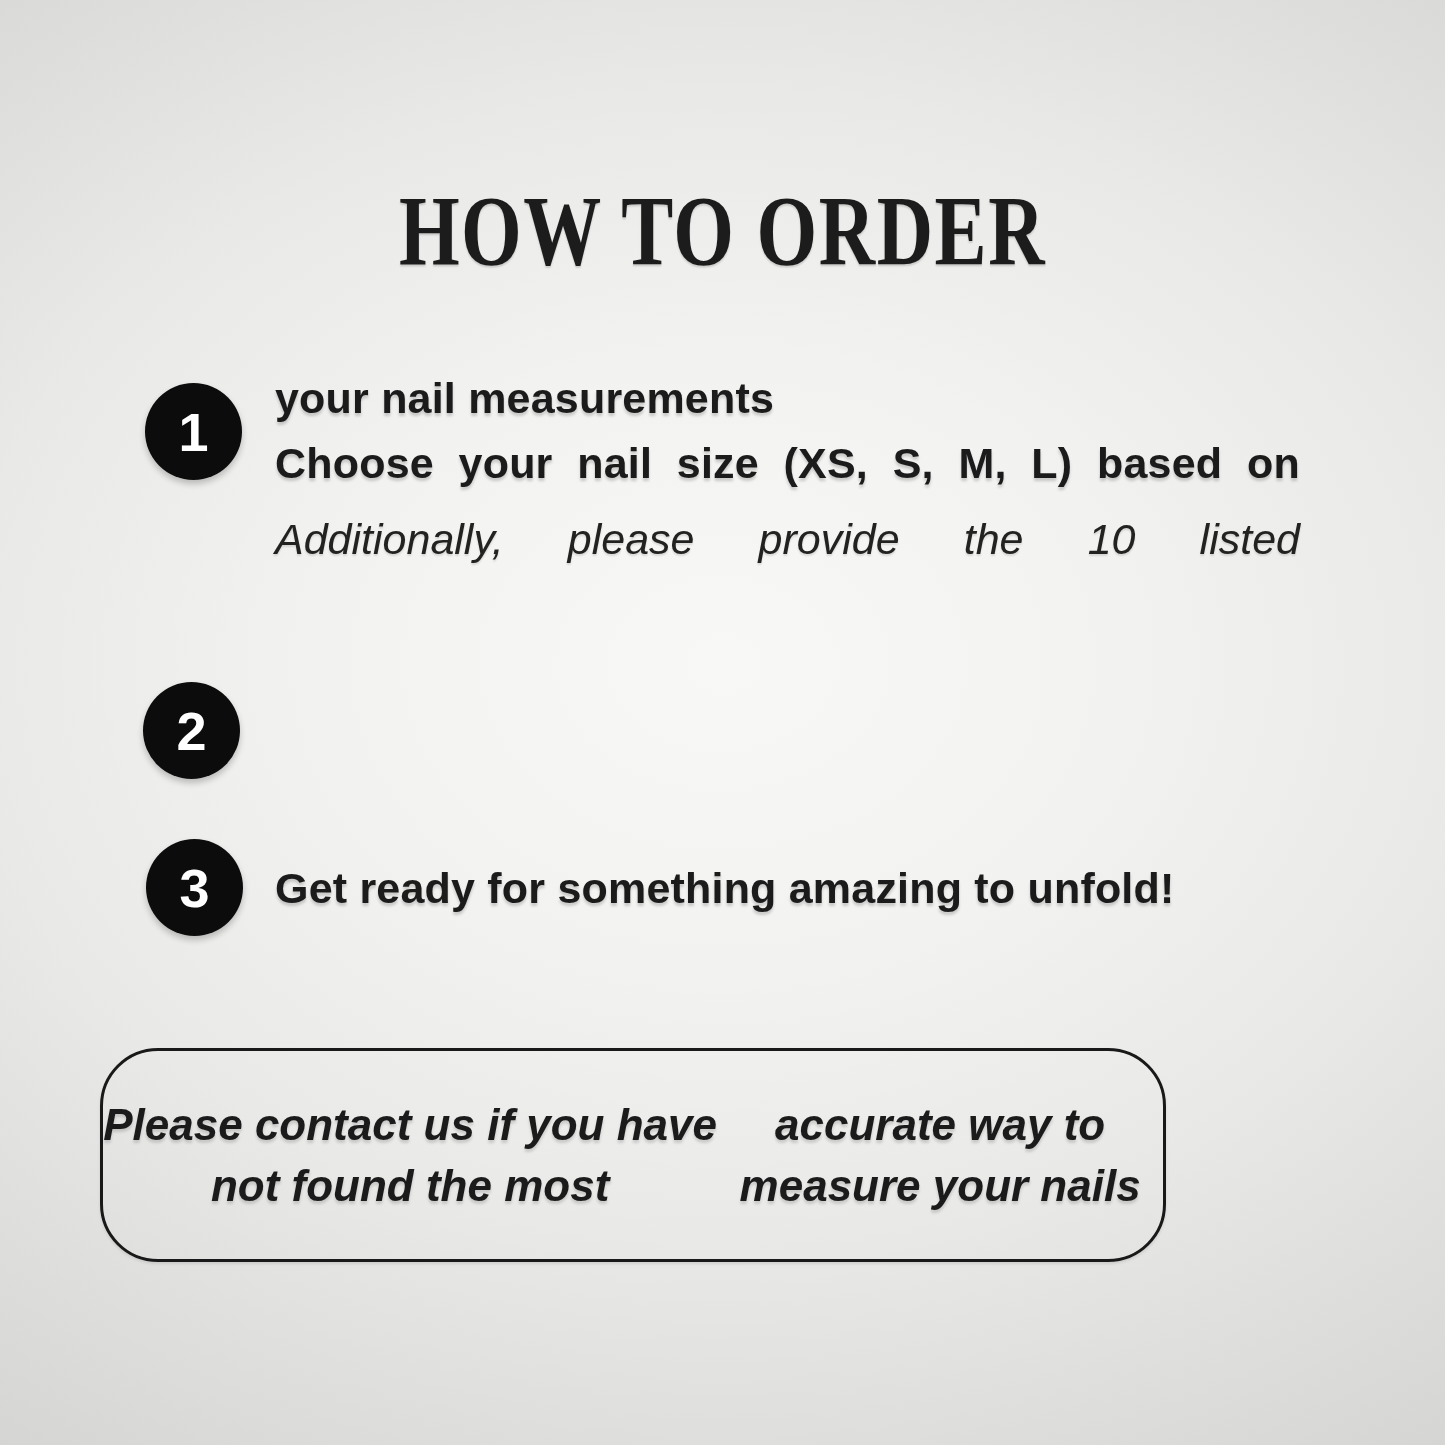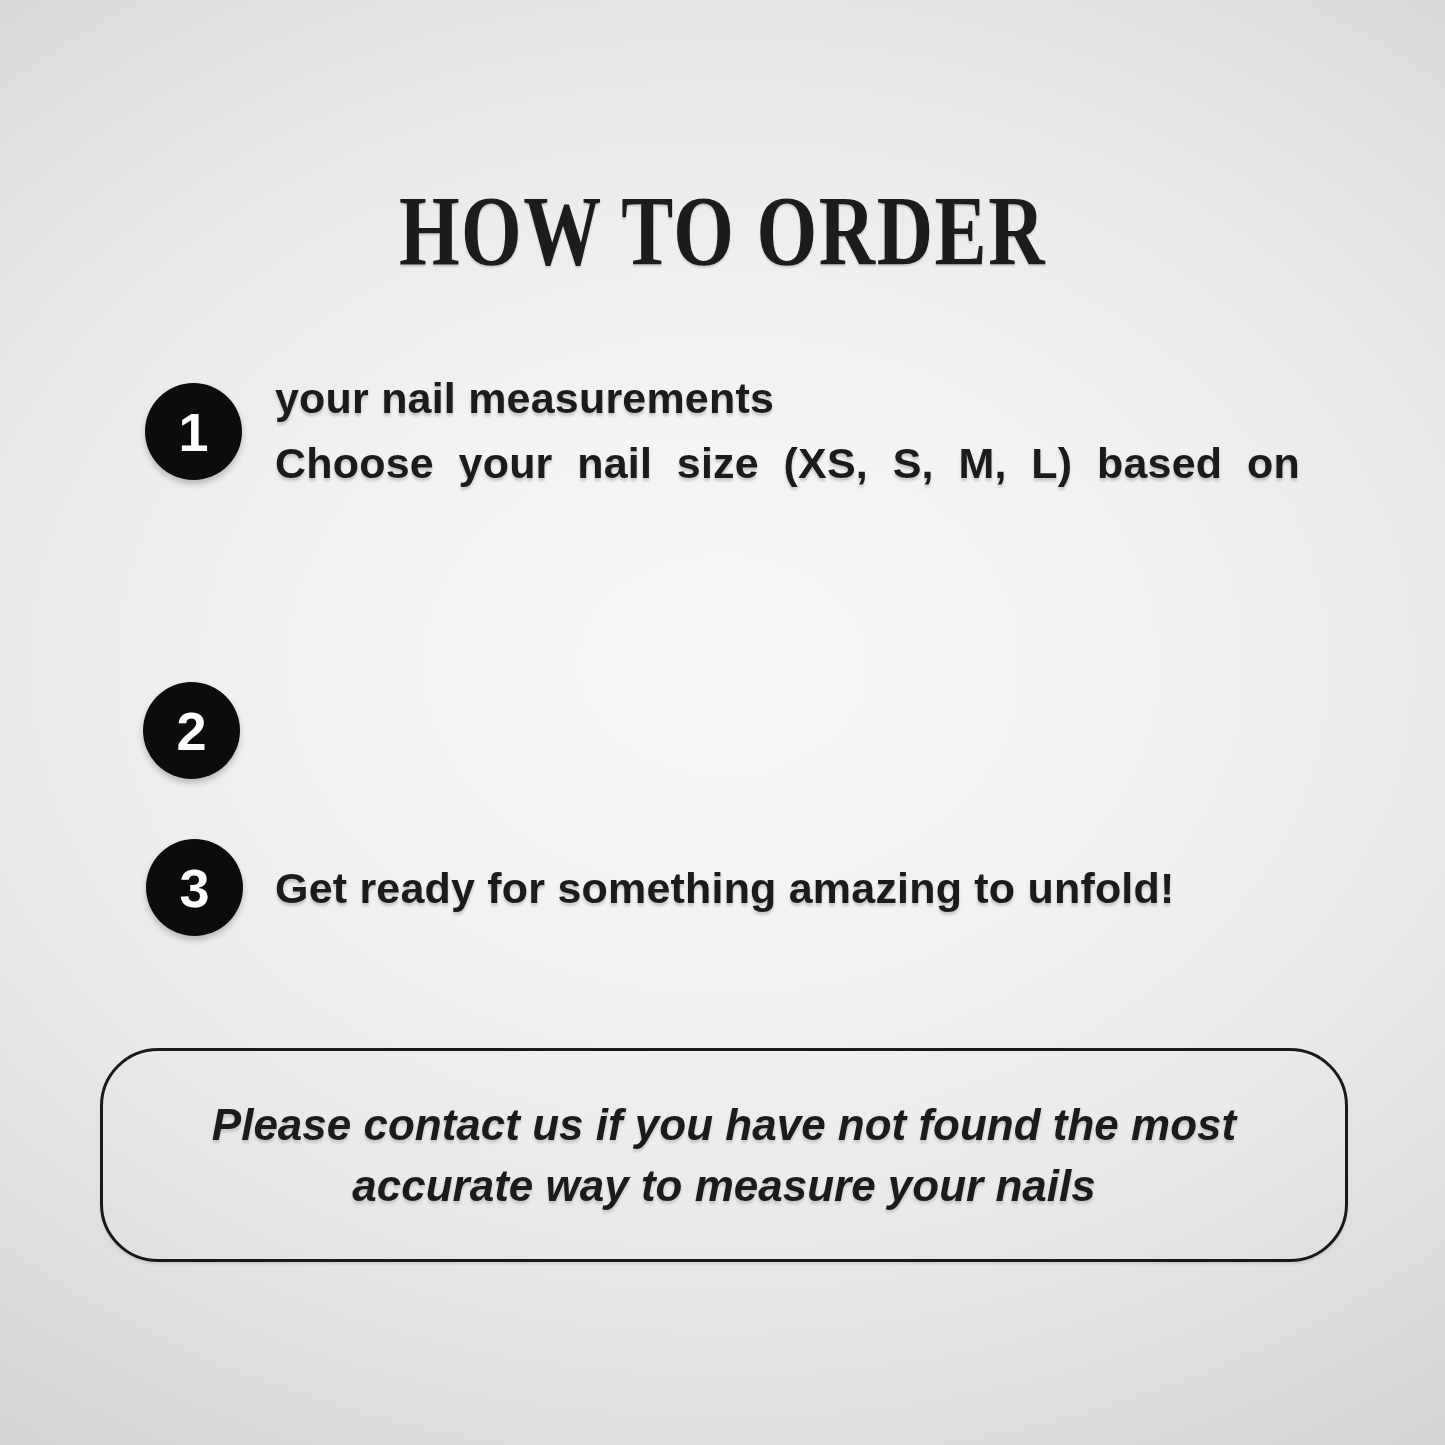--- a/index.html
+++ b/index.html
@@ -40,24 +40,24 @@
   .step2{top:699px;}
   .step3{top:856px;}
   .note{
     position:absolute;left:275px;width:1025px;top:507px;
     font-style:italic;font-weight:400;
     font-size:43px;line-height:64px;color:#222221;
     text-shadow:0 2px 2px rgba(0,0,0,0.12);
   }
   [data-justify]{display:flex;justify-content:space-between;}
   .contact-box{
-    position:absolute;left:100px;top:1048px;width:1248px;height:214px;
+    position:absolute;left:100px;top:1048px;width:1066px;height:214px;
     box-sizing:border-box;
     border:3px solid #191919;border-radius:58px;
-    display:flex;flex-direction:column;justify-content:center;align-items:center;
+    display:flex;flex-direction:row;justify-content:center;align-items:center;
     font-weight:700;font-style:italic;font-size:44px;line-height:61px;
     text-align:center;color:#1b1b1b;
     box-shadow:0 2px 3px rgba(0,0,0,0.10);
     text-shadow:0 3px 3px rgba(0,0,0,0.15);
   }
 </style>
 </head>
 <body>
 
 <div class="canvas">
@@ -76,20 +76,28 @@
         <span>size</span>
         <span>(XS,</span>
         <span>S,</span>
         <span>M,</span>
         <span>L)</span>
         <span>based</span>
         <span>on</span>
       </div>
   </div>
   <div class="note">
+    <div data-justify="">
+        <span>Additionally,</span>
+        <span>please</span>
+        <span>provide</span>
+        <span>the</span>
+        <span>10</span>
+        <span>listed</span>
+      </div>
   </div>
 
   <div class="badge badge2">
     <span>2</span>
   </div>
 
   <div class="badge badge3">
     <span>3</span>
   </div>
   <div class="step-text step3">

